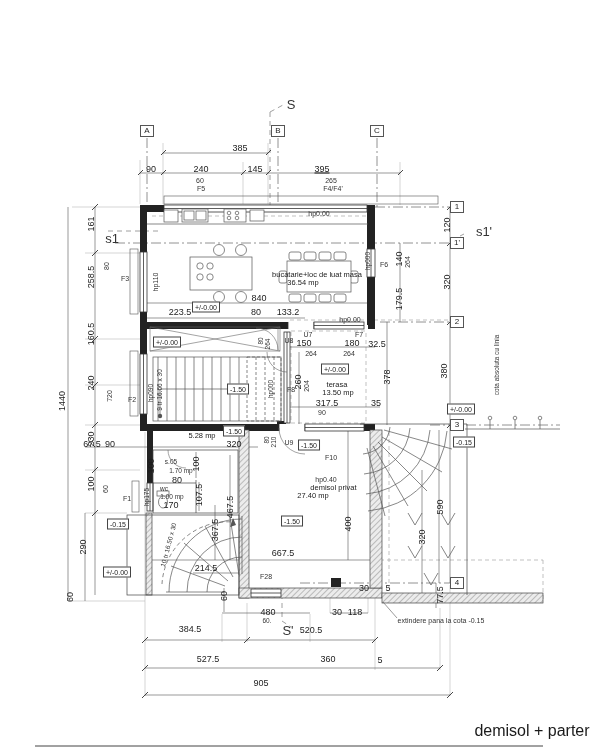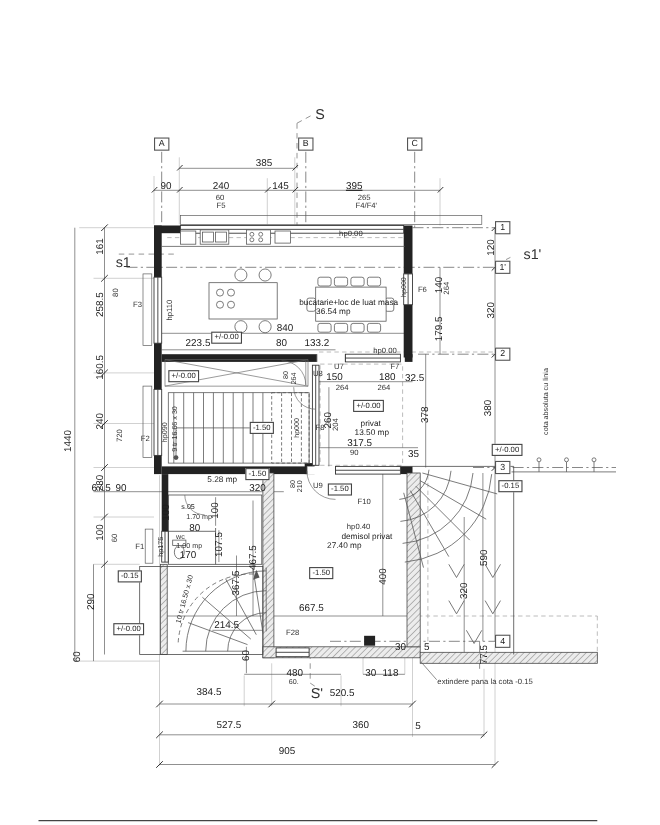--- a/index.html
+++ b/index.html
@@ -270,25 +270,25 @@
       <span class="lbl dim" style="left: 352px; top: 343px; transform: translate(-50%, -50%);">180</span>
       <span class="lbl dim" style="left: 377px; top: 344px; transform: translate(-50%, -50%);">32.5</span>
       <span class="lbl sm" style="left: 311px; top: 353px; transform: translate(-50%, -50%);">264</span>
       <span class="lbl sm" style="left: 349px; top: 353px; transform: translate(-50%, -50%);">264</span>
       <span class="lbl dim" style="left: 399px; top: 259px; transform: translate(-50%, -50%) rotate(-90deg);">140</span>
       <span class="lbl sm" style="left: 407px; top: 262px; transform: translate(-50%, -50%) rotate(-90deg);">264</span>
       <span class="lbl dim" style="left: 399px; top: 299px; transform: translate(-50%, -50%) rotate(-90deg);">179.5</span>
       <span class="lbl dim" style="left: 387px; top: 377px; transform: translate(-50%, -50%) rotate(-90deg);">378</span>
       <span class="lbl dim" style="left: 298px; top: 382px; transform: translate(-50%, -50%) rotate(-90deg);">260</span>
       <span class="lbl sm" style="left: 306px; top: 386px; transform: translate(-50%, -50%) rotate(-90deg);">204</span>
-      <span class="lbl room" style="left: 337px; top: 385px; transform: translate(-50%, -50%);">privat</span>
+      <span class="lbl room" style="left: 337px; top: 385px; transform: translate(-50%, -50%);">terasa</span>
       <span class="lbl room" style="left: 338px; top: 393px; transform: translate(-50%, -50%);">13.50 mp</span>
       <span class="lbl level" style="left: 335px; top: 369px; transform: translate(-50%, -50%);">+/-0.00</span>
       <span class="lbl dim" style="left: 327px; top: 403px; transform: translate(-50%, -50%);">317.5</span>
-      <span class="lbl dim" style="left: 376px; top: 413px; transform: translate(-50%, -50%);">35</span>
+      <span class="lbl dim" style="left: 376px; top: 403px; transform: translate(-50%, -50%);">35</span>
       <span class="lbl sm" style="left: 322px; top: 412px; transform: translate(-50%, -50%);">90</span>
       <span class="lbl level" style="left: 167px; top: 342px; transform: translate(-50%, -50%);">+/-0.00</span>
       <span class="lbl level" style="left: 238px; top: 389px; transform: translate(-50%, -50%);">-1.50</span>
       <span class="lbl tiny" style="left: 160px; top: 390px; transform: translate(-50%, -50%) rotate(-90deg);">9 tr 16.66 x 30</span>
       <span class="lbl tiny" style="left: 151px; top: 393px; transform: translate(-50%, -50%) rotate(-90deg);">hp090</span>
       <span class="lbl tiny" style="left: 271px; top: 389px; transform: translate(-50%, -50%) rotate(-90deg);">hp000</span>
       <span class="lbl tiny" style="left: 261px; top: 341px; transform: translate(-50%, -50%) rotate(-90deg);">80</span>
       <span class="lbl tiny" style="left: 268px; top: 344px; transform: translate(-50%, -50%) rotate(-90deg);">264</span>
       <span class="lbl tiny" style="left: 267px; top: 440px; transform: translate(-50%, -50%) rotate(-90deg);">80</span>
       <span class="lbl tiny" style="left: 274px; top: 442px; transform: translate(-50%, -50%) rotate(-90deg);">210</span>
@@ -335,13 +335,14 @@
       <span class="lbl dim" style="left: 311px; top: 630px; transform: translate(-50%, -50%);">520.5</span>
       <span class="lbl dim" style="left: 208px; top: 659px; transform: translate(-50%, -50%);">527.5</span>
       <span class="lbl dim" style="left: 328px; top: 659px; transform: translate(-50%, -50%);">360</span>
       <span class="lbl dim" style="left: 380px; top: 660px; transform: translate(-50%, -50%);">5</span>
       <span class="lbl dim" style="left: 261px; top: 683px; transform: translate(-50%, -50%);">905</span>
       <span class="lbl level" style="left: 461px; top: 409px; transform: translate(-50%, -50%);">+/-0.00</span>
       <span class="lbl level" style="left: 464px; top: 442px; transform: translate(-50%, -50%);">-0.15</span>
       <span class="lbl tiny" style="left: 497px; top: 365px; transform: translate(-50%, -50%) rotate(-90deg);">cota absoluta cu linia</span>
     </div>
 
+<span class="title" style="left:532px;top:731px;">demisol + parter</span>
 </div>
 
 </body></html>

